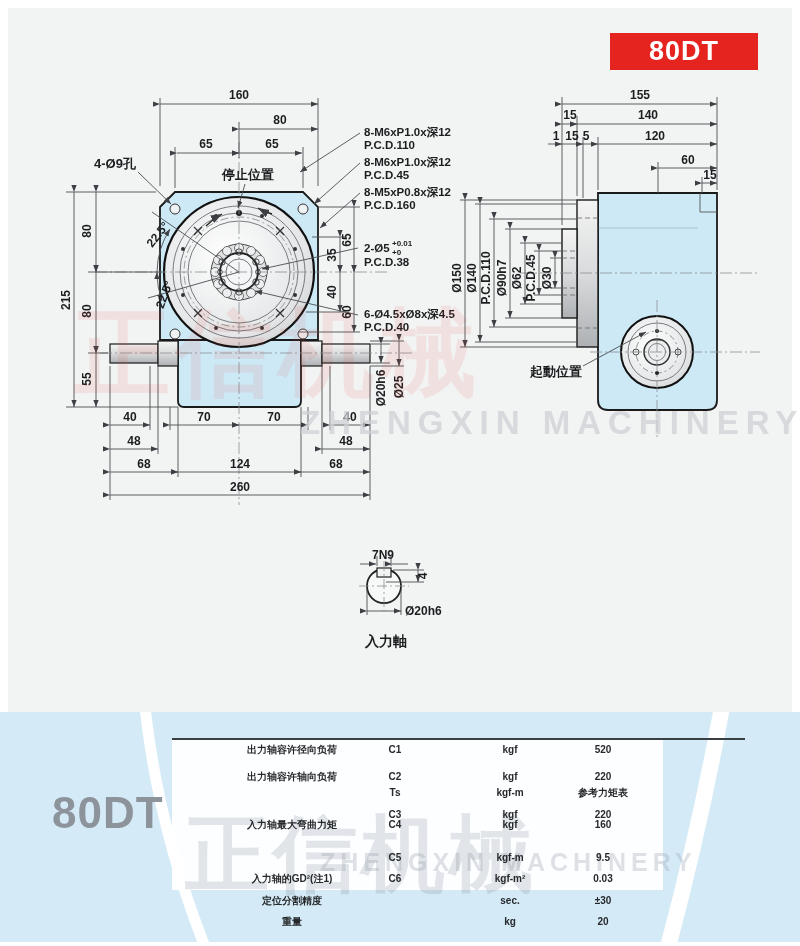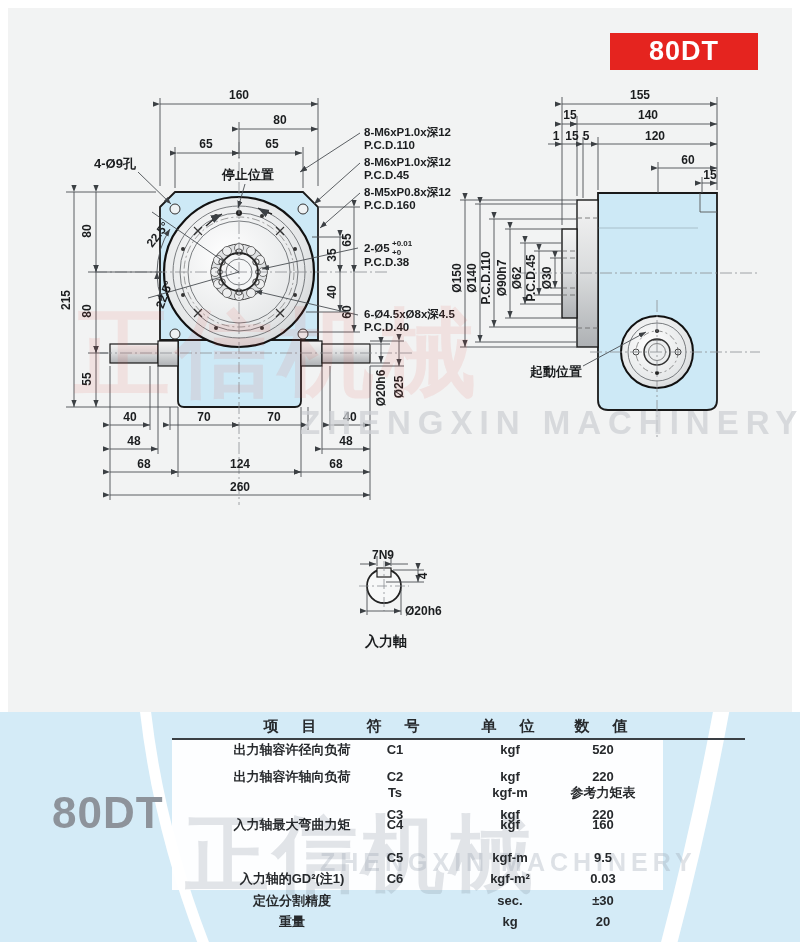--- a/index.html
+++ b/index.html
@@ -20,21 +20,21 @@
   .wm-cn-draw{left:66px;top:282px;font-size:96px;color:rgba(230,70,60,0.10);letter-spacing:6px;}
   .panel{position:absolute;left:0;top:712px;width:800px;height:230px;background:#d4ebf7;overflow:hidden;}
   .panel-arcs{position:absolute;left:0;top:0;z-index:1;}
   .wm-cn-panel{left:185px;top:86px;font-size:84px;color:rgba(115,125,138,0.20);letter-spacing:4px;z-index:3;}
   .wm-en-panel{left:320px;top:136px;font-size:25px;letter-spacing:5px;color:rgba(150,160,172,0.30);z-index:3;}
   .model{position:absolute;left:52px;top:76px;width:130px;z-index:4;
          font-size:44px;font-weight:800;color:#8d939b;letter-spacing:1px;}
   .white-band{position:absolute;left:172px;top:28px;width:491px;height:150px;background:rgba(255,255,255,0.95);z-index:2;}
   .spec-table{position:absolute;left:170px;top:3px;width:576px;height:222px;z-index:4;}
   .trow,.thead{position:absolute;left:0;width:100%;height:20px;}
-  .cell{position:absolute;display:block;text-align:center;font-size:13px;font-weight:700;color:#26292c;
+  .cell{position:absolute;display:block;text-align:center;font-size:10px;font-weight:700;color:#26292c;
         line-height:20px;white-space:nowrap;}
   .c0{left:0px;width:244px;}
   .c1{left:150px;width:150px;}
   .c2{left:265px;width:150px;}
   .c3{left:358px;width:150px;}
   .thead .cell{font-size:15px;letter-spacing:4px;}
   .hline{position:absolute;left:2px;top:23px;width:573px;height:2px;background:#3a3f44;}
 </style>
 </head>
 <body>
@@ -363,26 +363,20 @@
   <svg class="panel-arcs" width="800" height="230">
     <path d="M145,-5 Q 158,115 205,235" fill="none" stroke="#ffffff" stroke-width="11"></path>
     <path d="M722,-5 Q 700,115 668,235" fill="none" stroke="#ffffff" stroke-width="16"></path>
   </svg>
   <div class="white-band"></div>
   <div class="wm wm-cn-panel">正信机械</div>
   <div class="wm wm-en-panel">ZHENGXIN MACHINERY</div>
   <div class="model">80DT</div>
 
   <div class="spec-table">
-    <div class="thead" style="top:1px;">
-      <span class="cell c0">项　目</span>
-      <span class="cell c1">符　号</span>
-      <span class="cell c2">单　位</span>
-      <span class="cell c3">数　值</span>
-    </div>
     <div class="hline"></div>
     <div class="trow" style="top:25px;">
       <span class="cell c0">出力轴容许径向负荷</span>
       <span class="cell c1">C1</span>
       <span class="cell c2">kgf</span>
       <span class="cell c3">520</span>
     </div>
     <div class="trow" style="top:52px;">
       <span class="cell c0">出力轴容许轴向负荷</span>
       <span class="cell c1">C2</span>

